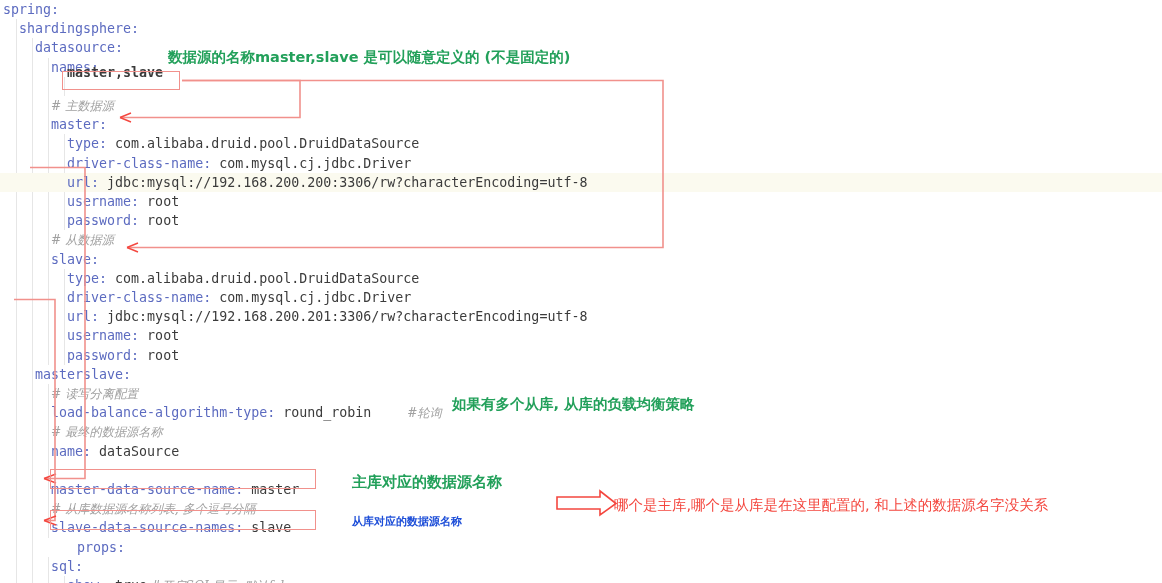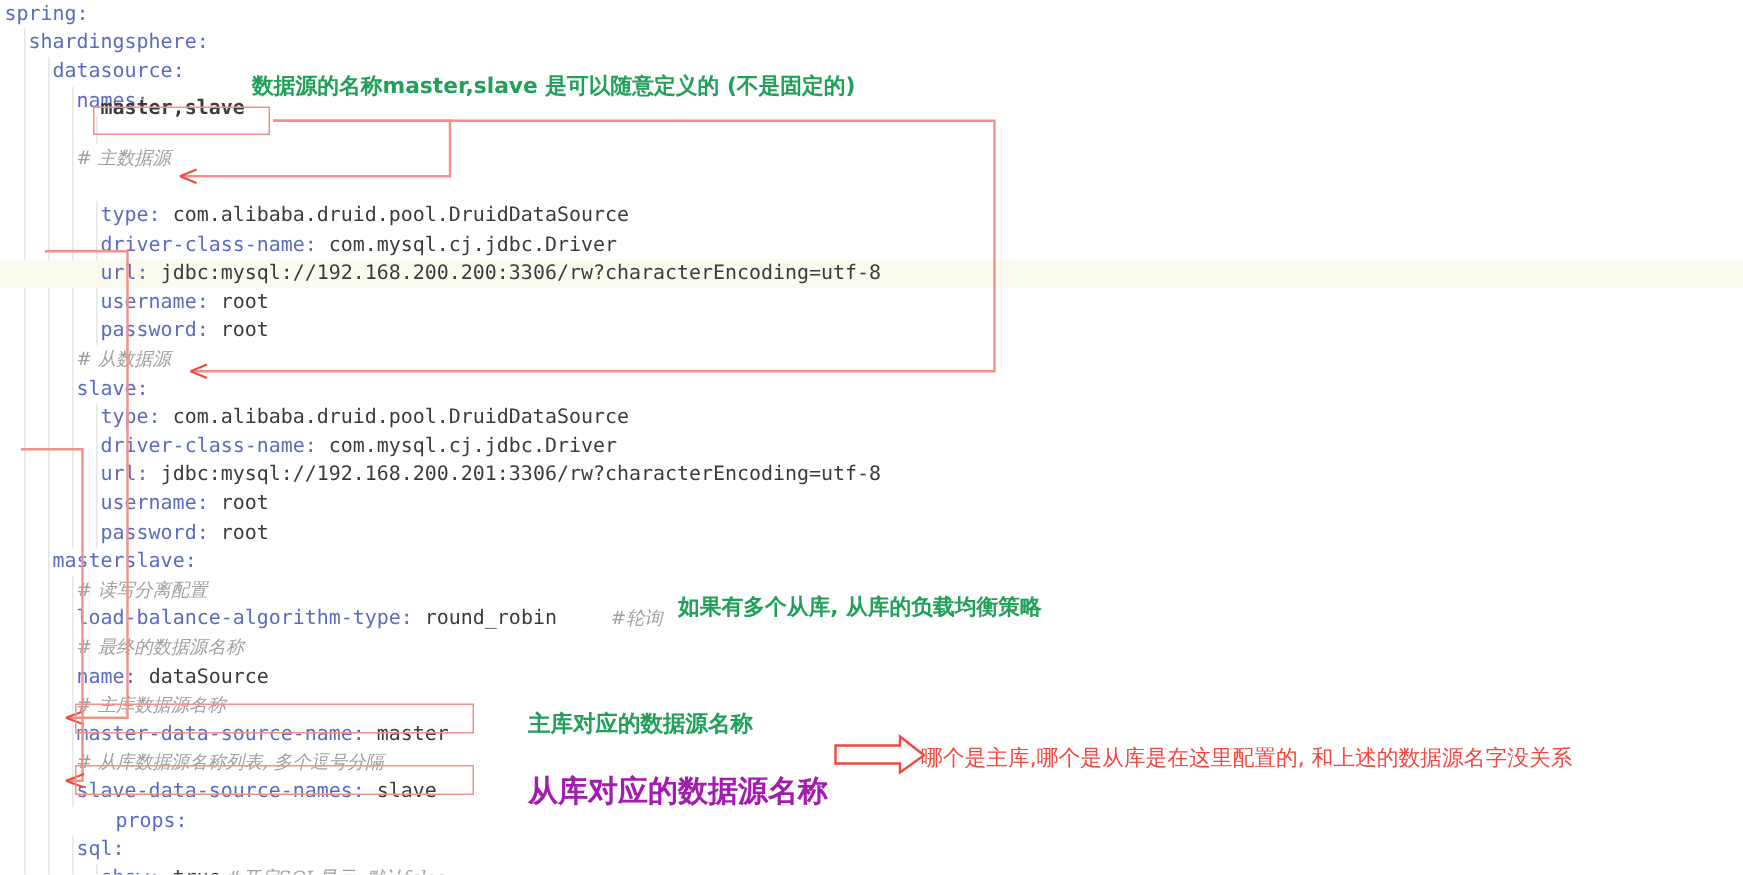--- a/index.html
+++ b/index.html
@@ -88,38 +88,38 @@
     <div class="guide" style="left: 64.16px; top: 76.8px; height: 19.2px; background: rgb(230, 230, 230);"></div>
     <div class="guide" style="left: 64.16px; top: 134.4px; height: 96px; background: rgb(230, 230, 230);"></div>
     <div class="guide" style="left: 64.16px; top: 268.8px; height: 96px; background: rgb(230, 230, 230);"></div>
     <div class="guide" style="left: 64.16px; top: 576px; height: 19.2px; background: rgb(230, 230, 230);"></div>
     <div class="line" style="top: 0px;"><span style="margin-left: 3px;"></span><span class="k" style="color: rgb(92, 107, 192);">spring:</span></div>
     <div class="line" style="top: 19.2px;"><span style="margin-left: 3px;">  </span><span class="k" style="color: rgb(92, 107, 192);">shardingsphere:</span></div>
     <div class="line" style="top: 38.4px;"><span style="margin-left: 3px;">    </span><span class="k" style="color: rgb(92, 107, 192);">datasource:</span></div>
     <div class="line" style="top: 57.6px;"><span style="margin-left: 3px;">      </span><span class="k" style="color: rgb(92, 107, 192);">names:</span></div>
     <div class="line" style="top: 63px; font-weight: bold;"><span style="margin-left: 3px;">        </span><span class="v" style="color: rgb(59, 59, 59);">master,slave</span></div>
     <div class="line" style="top: 96px;"><span style="margin-left: 3px;">      </span><span class="cm" style="color: rgb(160, 160, 160);"># 主数据源</span></div>
+    <div class="line" style="top: 115.2px;"><span style="margin-left: 3px;">      </span><span class="k" style="color: rgb(92, 107, 192);">master:</span></div>
     <div class="line" style="top: 134.4px;"><span style="margin-left: 3px;">        </span><span class="k" style="color: rgb(92, 107, 192);">type:</span><span class="v" style="color: rgb(59, 59, 59);"> com.alibaba.druid.pool.DruidDataSource</span></div>
     <div class="line" style="top: 153.6px;"><span style="margin-left: 3px;">        </span><span class="k" style="color: rgb(92, 107, 192);">driver-class-name:</span><span class="v" style="color: rgb(59, 59, 59);"> com.mysql.cj.jdbc.Driver</span></div>
     <div class="line hl" style="top: 172.8px; background: rgb(251, 250, 239);"><span style="margin-left: 3px;">        </span><span class="k" style="color: rgb(92, 107, 192);">url:</span><span class="v" style="color: rgb(59, 59, 59);"> jdbc:mysql://192.168.200.200:3306/rw?characterEncoding=utf-8</span></div>
     <div class="line" style="top: 192px;"><span style="margin-left: 3px;">        </span><span class="k" style="color: rgb(92, 107, 192);">username:</span><span class="v" style="color: rgb(59, 59, 59);"> root</span></div>
     <div class="line" style="top: 211.2px;"><span style="margin-left: 3px;">        </span><span class="k" style="color: rgb(92, 107, 192);">password:</span><span class="v" style="color: rgb(59, 59, 59);"> root</span></div>
     <div class="line" style="top: 230.4px;"><span style="margin-left: 3px;">      </span><span class="cm" style="color: rgb(160, 160, 160);"># 从数据源</span></div>
     <div class="line" style="top: 249.6px;"><span style="margin-left: 3px;">      </span><span class="k" style="color: rgb(92, 107, 192);">slave:</span></div>
     <div class="line" style="top: 268.8px;"><span style="margin-left: 3px;">        </span><span class="k" style="color: rgb(92, 107, 192);">type:</span><span class="v" style="color: rgb(59, 59, 59);"> com.alibaba.druid.pool.DruidDataSource</span></div>
     <div class="line" style="top: 288px;"><span style="margin-left: 3px;">        </span><span class="k" style="color: rgb(92, 107, 192);">driver-class-name:</span><span class="v" style="color: rgb(59, 59, 59);"> com.mysql.cj.jdbc.Driver</span></div>
     <div class="line" style="top: 307.2px;"><span style="margin-left: 3px;">        </span><span class="k" style="color: rgb(92, 107, 192);">url:</span><span class="v" style="color: rgb(59, 59, 59);"> jdbc:mysql://192.168.200.201:3306/rw?characterEncoding=utf-8</span></div>
     <div class="line" style="top: 326.4px;"><span style="margin-left: 3px;">        </span><span class="k" style="color: rgb(92, 107, 192);">username:</span><span class="v" style="color: rgb(59, 59, 59);"> root</span></div>
     <div class="line" style="top: 345.6px;"><span style="margin-left: 3px;">        </span><span class="k" style="color: rgb(92, 107, 192);">password:</span><span class="v" style="color: rgb(59, 59, 59);"> root</span></div>
     <div class="line" style="top: 364.8px;"><span style="margin-left: 3px;">    </span><span class="k" style="color: rgb(92, 107, 192);">masterslave:</span></div>
     <div class="line" style="top: 384px;"><span style="margin-left: 3px;">      </span><span class="cm" style="color: rgb(160, 160, 160);"># 读写分离配置</span></div>
     <div class="line" style="top: 403.2px;"><span style="margin-left: 3px;">      </span><span class="k" style="color: rgb(92, 107, 192);">load-balance-algorithm-type:</span><span class="v" style="color: rgb(59, 59, 59); text-align: right;"> round_robin</span><span class="cm" style="color: rgb(160, 160, 160); margin-left: 32px;"> #轮询</span></div>
     <div class="line" style="top: 422.4px;"><span style="margin-left: 3px;">      </span><span class="cm" style="color: rgb(160, 160, 160);"># 最终的数据源名称</span></div>
     <div class="line" style="top: 441.6px;"><span style="margin-left: 3px;">      </span><span class="k" style="color: rgb(92, 107, 192);">name:</span><span class="v" style="color: rgb(59, 59, 59);"> dataSource</span></div>
-    <div class="line" style="top: 460.8px;"><span style="margin-left: 3px;">      </span><span class="cm" style="color: rgb(160, 160, 160);"># 主库数据源名称</span></div>
     <div class="line" style="top: 480px;"><span style="margin-left: 3px;">      </span><span class="k" style="color: rgb(92, 107, 192);">master-data-source-name:</span><span class="v" style="color: rgb(59, 59, 59);"> master</span></div>
     <div class="line" style="top: 499.2px;"><span style="margin-left: 3px;">      </span><span class="cm" style="color: rgb(160, 160, 160);"># 从库数据源名称列表, 多个逗号分隔</span></div>
     <div class="line" style="top: 518.4px;"><span style="margin-left: 3px;">      </span><span class="k" style="color: rgb(92, 107, 192);">slave-data-source-names:</span><span class="v" style="color: rgb(59, 59, 59);"> slave</span></div>
     <div class="line" style="top: 537.6px; margin-left: 42px;"><span style="margin-left: 3px;">    </span><span class="k" style="color: rgb(92, 107, 192);">props:</span></div>
     <div class="line" style="top: 556.8px;"><span style="margin-left: 3px;">      </span><span class="k" style="color: rgb(92, 107, 192);">sql:</span></div>
     <div class="line" style="top: 576px;"><span style="margin-left: 3px;">        </span><span class="k" style="color: rgb(92, 107, 192);">show:</span><span class="v" style="color: rgb(59, 59, 59);"> true</span><span class="cm" style="color: rgb(160, 160, 160);"> #开启SQL显示, 默认false</span></div>
   </div>
 
 <div id="overlay">
 
@@ -140,15 +140,15 @@
 
     <path d="M 557,497 L 600,497 L 600,491 L 616,503.5 L 600,515 L 600,509 L 557,509 Z" fill="none" stroke="#f4473f" stroke-width="1.6"></path>
   </svg>
 
 <div class="rbox" style="left: 62px; top: 71px; width: 118px; height: 19px; border-color: rgb(241, 145, 140);"></div>
     <div class="rbox" style="left: 50px; top: 469px; width: 266px; height: 20px; border-color: rgb(241, 145, 140);"></div>
     <div class="rbox" style="left: 50px; top: 510px; width: 266px; height: 20px; border-color: rgb(241, 145, 140);"></div>
     <div class="ann-green" style="left: 168px; top: 48px; font-size: 14.5px; color: rgb(34, 160, 90);">数据源的名称master,slave 是可以随意定义的 (不是固定的)</div>
     <div class="ann-green" style="left: 452px; top: 395px; font-size: 14.5px; color: rgb(34, 160, 90);">如果有多个从库, 从库的负载均衡策略</div>
     <div class="ann-green" style="left: 352px; top: 473px; font-size: 15px; color: rgb(34, 160, 90);">主库对应的数据源名称</div>
-    <div class="ann-green" style="left: 352px; top: 514px; font-size: 20px; color: #a21caf; text-align: right;">从库对应的数据源名称</div>
+    <div class="ann-green" style="left: 352px; top: 514px; font-size: 11px; color: #1d4ed8; text-align: right;">从库对应的数据源名称</div>
     <div class="ann-red" style="left: 614px; top: 496px; font-size: 14.5px; color: rgb(244, 71, 63);">哪个是主库,哪个是从库是在这里配置的, 和上述的数据源名字没关系</div>
   </div>
 
 </body></html>

